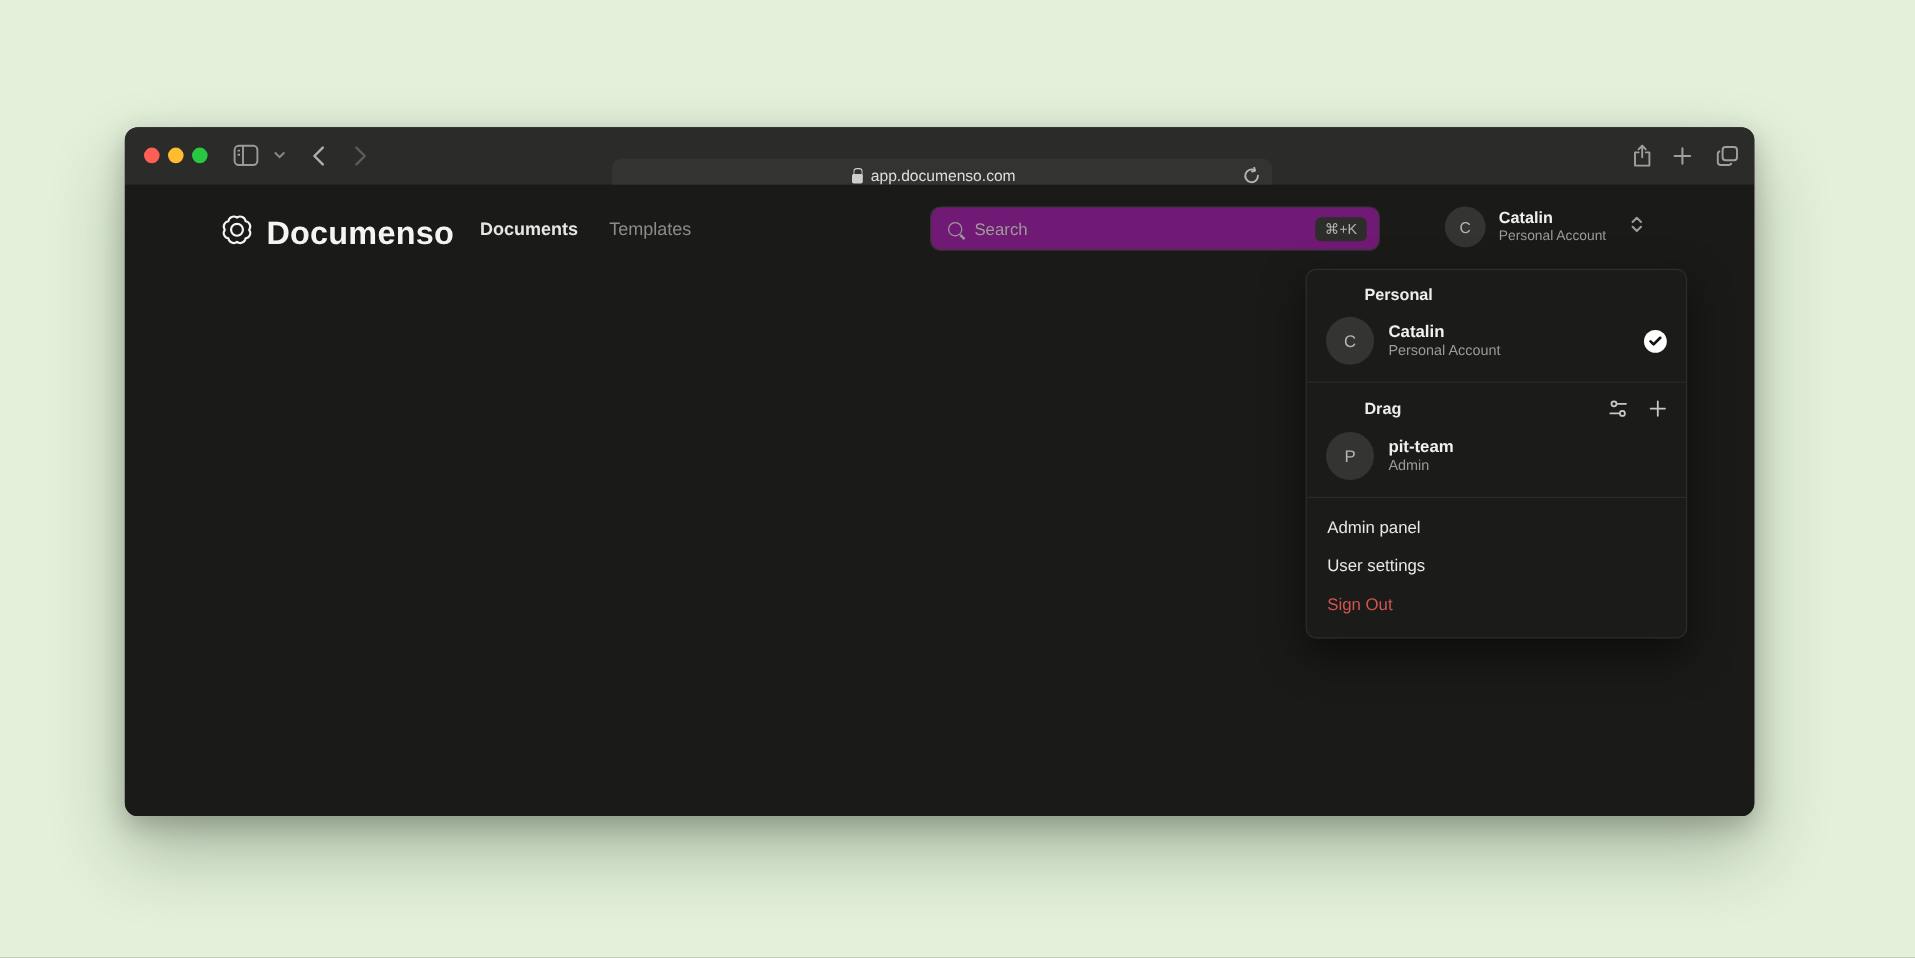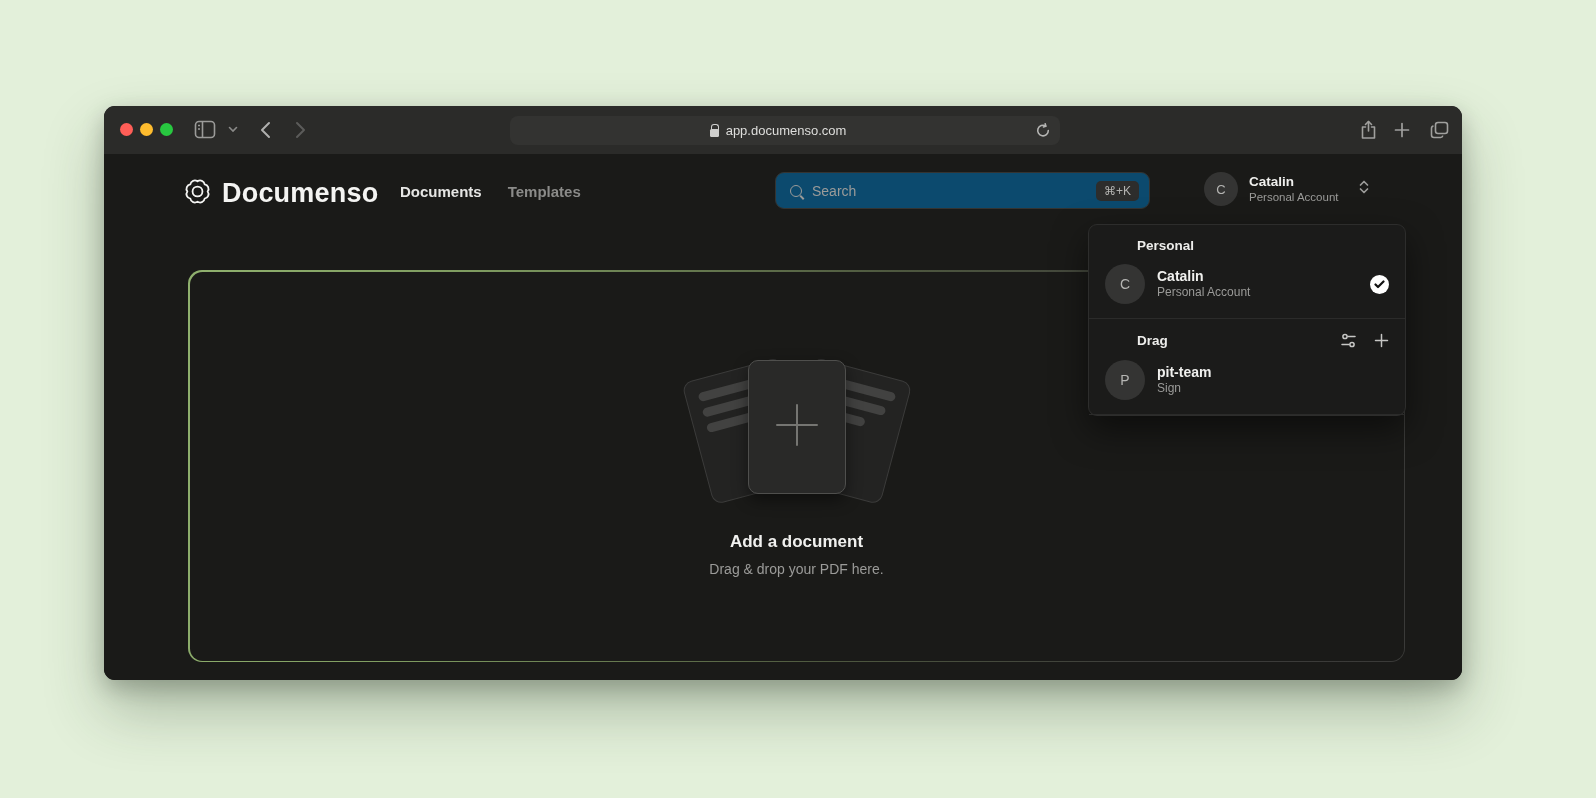--- a/index.html
+++ b/index.html
@@ -9,41 +9,41 @@
 
   
   .window{position:absolute;left:104px;top:106px;width:1358px;height:574px;
     border-radius:11px;overflow:hidden;background:#1a1a18;
     box-shadow:0 30px 60px rgba(40,60,35,.30),0 8px 22px rgba(0,0,0,.22);}
   .chrome{position:absolute;left:0;top:0;right:0;height:48px;background:#2b2b29;}
   .lights{position:absolute;left:16px;top:17px;display:flex;gap:7px;}
   .light{width:13px;height:13px;border-radius:50%;}
   .chrome .abs{position:absolute;display:flex;align-items:center;justify-content:center;}
   .chrome svg{display:block;}
-  .urlfield{position:absolute;left:406px;top:10px;width:550px;height:29px;
+  .urlfield{position:absolute;left:406px;top:26px;width:550px;height:29px;
     background:#333331;border-radius:8px;display:flex;align-items:center;
     padding:0 10px;color:#dededc;font-size:13px;}
   .url-center{flex:1;display:flex;align-items:center;justify-content:center;gap:7px;}
   
   .lock{width:9px;height:8px;background:#cfcfcd;border-radius:1.5px;position:relative;margin-top:4px;}
   .lock::before{content:'';position:absolute;top:-5px;left:1.5px;width:6px;height:7px;
     border:1.5px solid #cfcfcd;border-bottom:none;border-radius:3px 3px 0 0;}
 
   
   .content{position:absolute;left:0;top:48px;right:0;bottom:0;background:#1a1a18;}
 
   .brand{position:absolute;left:80px;top:24px;display:flex;align-items:center;gap:11px;}
   .brand-name{color:#f4f4f2;font-size:27px;font-weight:700;letter-spacing:.2px;}
 
   .nav{position:absolute;left:296px;top:29px;display:flex;gap:26px;font-size:15px;}
   .nav .active{color:#e6e6e4;font-weight:600;cursor:pointer;}
-  .nav .inactive{color:#8b8b89;font-weight:700;cursor:pointer;}
+  .nav .inactive{color:#8b8b89;font-weight:400;cursor:pointer;}
 
   .search{position:absolute;left:671px;top:18px;width:375px;height:37px;
-    background:#0c4a6e;border:1px solid #343432;border-radius:9px;
+    background:#701a75;border:1px solid #343432;border-radius:9px;
     display:flex;align-items:center;padding:0 10px 0 14px;gap:10px;}
   .search-glyph{width:12px;height:12px;border:1.8px solid #9b9b99;border-radius:50%;position:relative;flex:none;}
   .search-glyph::after{content:'';position:absolute;width:1.8px;height:5px;background:#9b9b99;
     left:10px;top:9px;transform:rotate(-45deg);}
   .search-text{color:#9b9b99;font-size:14px;flex:1;}
   .kbd{background:#2d2d2c;color:#b3b3b1;font-size:12px;border-radius:5px;padding:3px 8px;}
 
   .account{position:absolute;left:1100px;top:18px;display:flex;align-items:center;gap:11px;cursor:pointer;}
   .avatar{border-radius:50%;background:#343433;color:#b5b5b3;display:flex;align-items:center;justify-content:center;flex:none;}
   .avatar.sm{width:34px;height:34px;font-size:13px;}
@@ -187,45 +187,20 @@
         <div class="acct-sub">Personal Account</div>
       </div>
       <span style="margin-left:8px">
         <svg width="12" height="16" viewBox="0 0 12 16" fill="none" stroke="#9b9b99" stroke-width="1.7" stroke-linecap="round" stroke-linejoin="round">
           <path d="M2.5 6 L6 2.5 L9.5 6"></path>
           <path d="M2.5 10 L6 13.5 L9.5 10"></path>
         </svg>
       </span>
     </div>
 
-    <div class="dropzone">
-      <div class="dropzone-inner">
-        <div class="illus">
-          <div class="card left">
-            <div class="bar b1"></div>
-            <div class="bar b2"></div>
-            <div class="bar b3"></div>
-          </div>
-          <div class="card right">
-            <div class="bar b1"></div>
-            <div class="bar b2"></div>
-            <div class="bar b3"></div>
-          </div>
-          <div class="card center">
-            <span>
-              <svg width="50" height="50" viewBox="0 0 50 50" fill="none" stroke="#757572" stroke-width="2" stroke-linecap="round">
-                <path d="M25 5 V45 M5 25 H45"></path>
-              </svg>
-            </span>
-          </div>
-        </div>
-        <div class="dz-title">Add a document</div>
-        <div class="dz-sub">Drag &amp; drop your PDF here.</div>
-      </div>
-    </div>
 
     <div class="dropdown">
       <div class="dd-section">
         <div class="dd-label-row">
           <span class="dd-label">Personal</span>
         </div>
         <div class="dd-row">
           <div class="avatar md">C</div>
           <div class="dd-row-text">
             <div class="dd-row-title">Catalin</div>
@@ -257,23 +232,28 @@
               <svg width="15" height="15" viewBox="0 0 15 15" fill="none" stroke="#c7c7c5" stroke-width="1.5" stroke-linecap="round">
                 <path d="M7.5 1.5 V13.5 M1.5 7.5 H13.5"></path>
               </svg>
             </span>
           </span>
         </div>
         <div class="dd-row">
           <div class="avatar md">P</div>
           <div class="dd-row-text">
             <div class="dd-row-title">pit-team</div>
-            <div class="dd-row-sub">Sign</div>
+            <div class="dd-row-sub">Admin</div>
           </div>
         </div>
       </div>
 
       <div class="dd-divider"></div>
 
+      <div class="dd-items">
+        <div class="dd-item">Admin panel</div>
+        <div class="dd-item">User settings</div>
+        <div class="dd-item danger">Sign Out</div>
+      </div>
     </div>
 
   </div>
 </div>
 
 </body></html>

